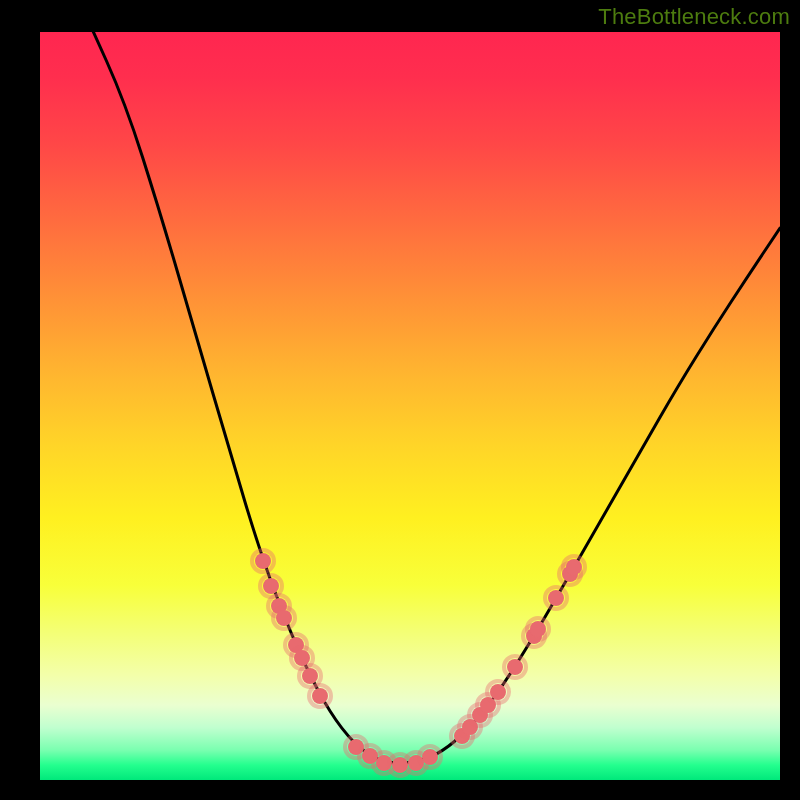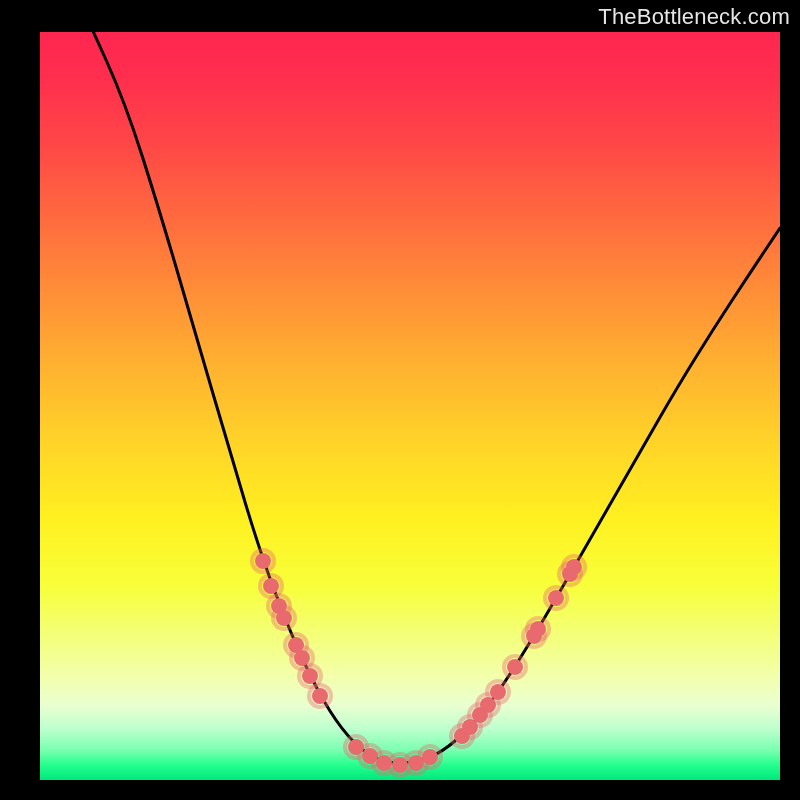--- a/index.html
+++ b/index.html
@@ -14,21 +14,21 @@
   .frame {
     width: 800px;
     height: 800px;
     background: #000;
     position: relative;
   }
   .watermark {
     position: absolute;
     top: 4px;
     right: 10px;
-    color: #e5e5e5;
+    color: #4d7c0f;
     font-size: 22px;
     font-weight: 500;
     letter-spacing: 0.2px;
     z-index: 10;
   }
   .plot {
     position: absolute;
     left: 40px;
     top: 32px;
     width: 740px;

